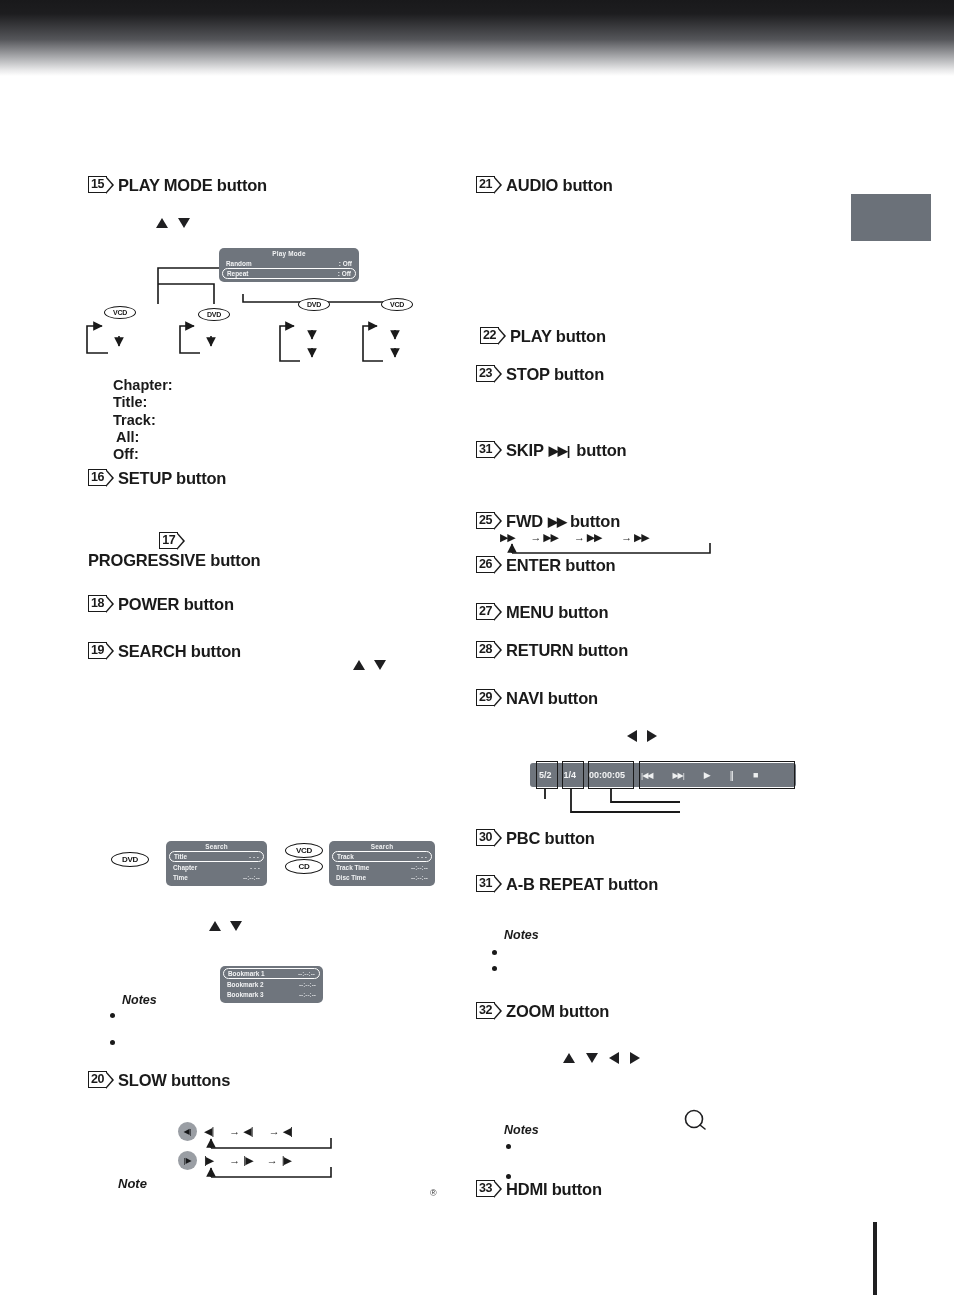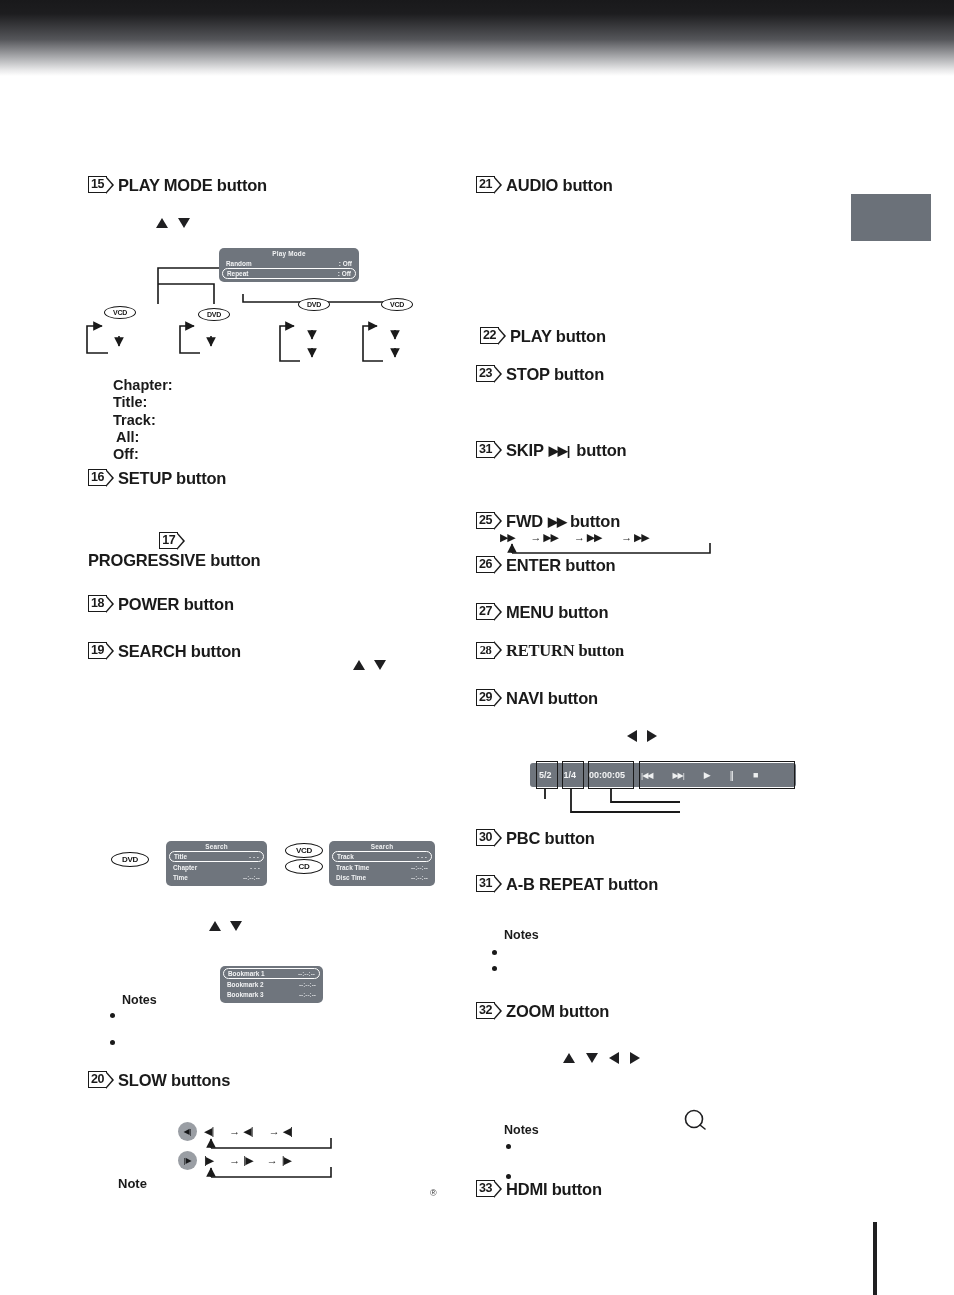--- a/index.html
+++ b/index.html
@@ -43,21 +43,21 @@
     border-left:6px solid #fff;
   }
   .num .n{
     position:absolute;left:0;top:0;width:19px;height:24px;
     line-height:17px;text-align:center;font-size:12.5px;font-weight:700;
     letter-spacing:-0.5px;
   }
   .item-label{font-size:16.5px;font-weight:700;letter-spacing:-0.2px;white-space:nowrap;}
 
   .subtext{font-size:14.5px;font-weight:700;line-height:17.3px;}
-  .notes-h{font-size:12.5px;font-weight:700;}
+  .notes-h{font-size:12.5px;font-weight:700;font-style:italic;}
   .bullet{width:5px;height:5px;border-radius:50%;background:#1a1a1a;}
 
   
   .osd{
     background:#6f757d;border-radius:5px;box-sizing:border-box;
     font-size:6.4px;font-weight:700;color:#f2f3f4;
     font-family:"Liberation Sans", sans-serif;
   }
   .osd .ttl{text-align:center;padding:2px 0 1px;letter-spacing:.2px;}
   .osd .row{display:flex;justify-content:space-between;padding:1.5px 7px;box-sizing:border-box;}
@@ -420,21 +420,21 @@
 <div class="abs item" style="left:476px;top:603px;">
   <span class="num">
     <span class="box"></span>
       <span class="tip"></span>
       <span class="tipin"></span>
     <span class="n">27</span>
   </span>
   <span class="item-label">MENU button</span>
 </div>
 
-<div class="abs item" style="left:476px;top:641px;font-family:Liberation Serif, serif;">
+<div class="abs item" style="left:476px;top:641px;">
   <span class="num">
     <span class="box"></span>
       <span class="tip"></span>
       <span class="tipin"></span>
     <span class="n">28</span>
   </span>
   <span class="item-label">RETURN button</span>
 </div>
 
 <div class="abs item" style="left:476px;top:689px;">

